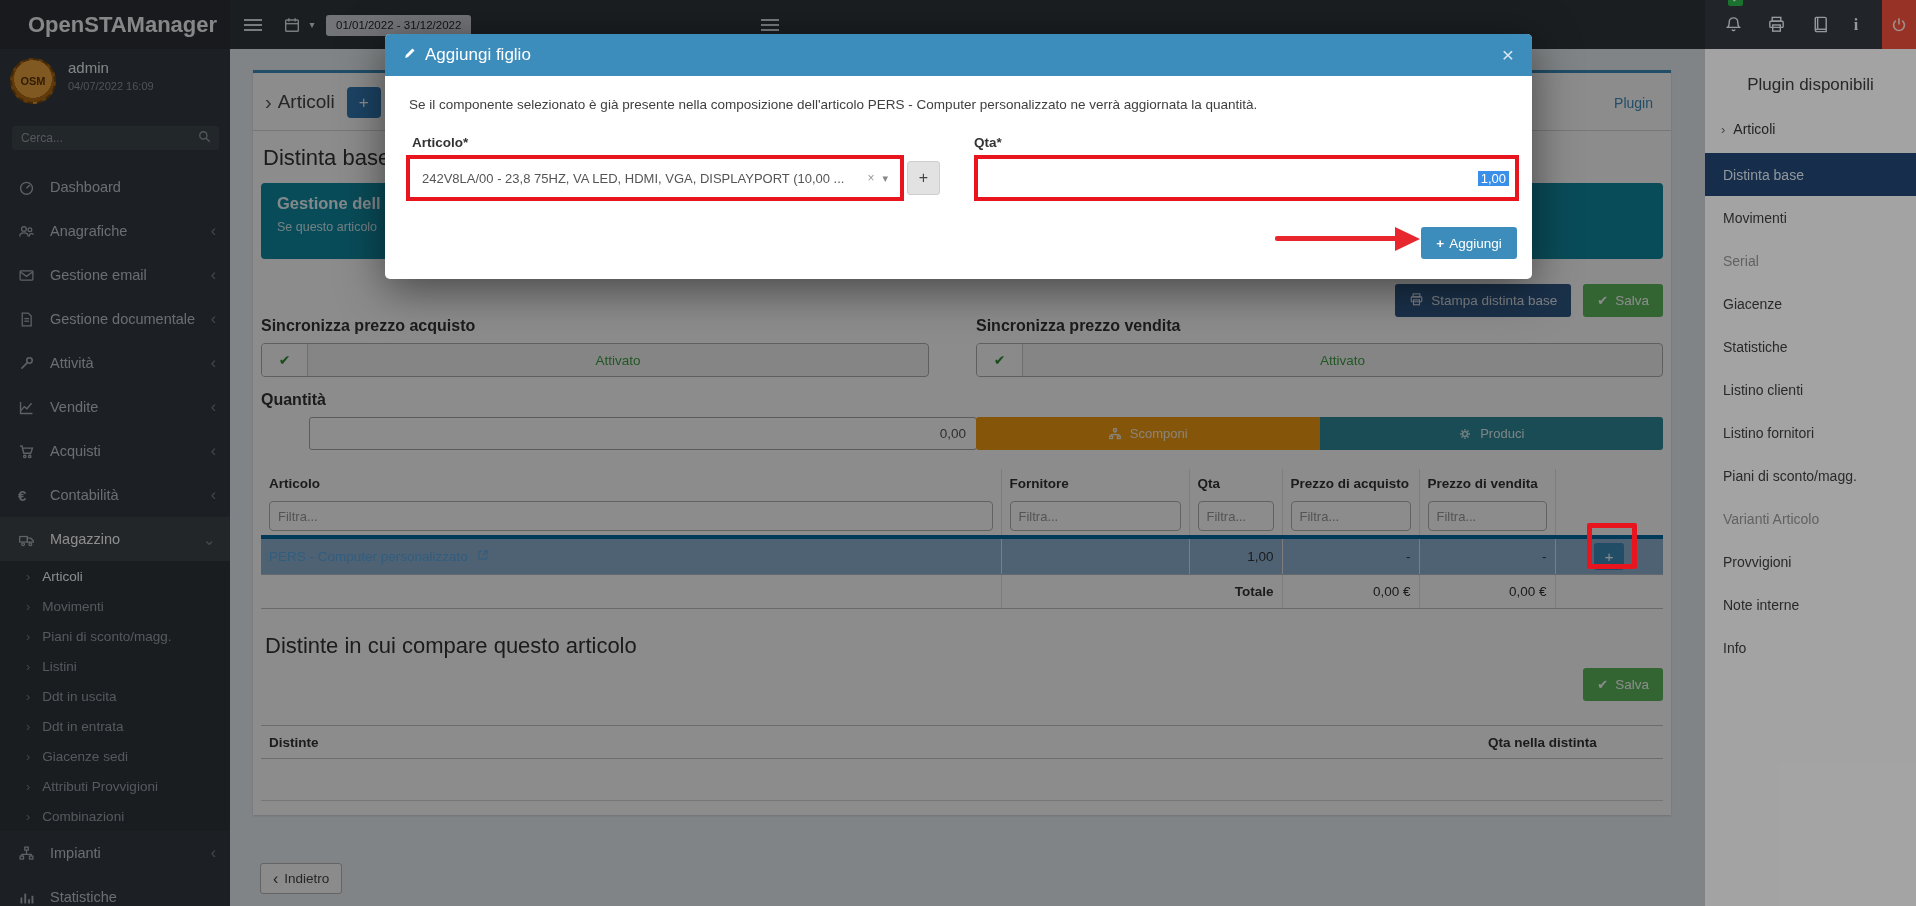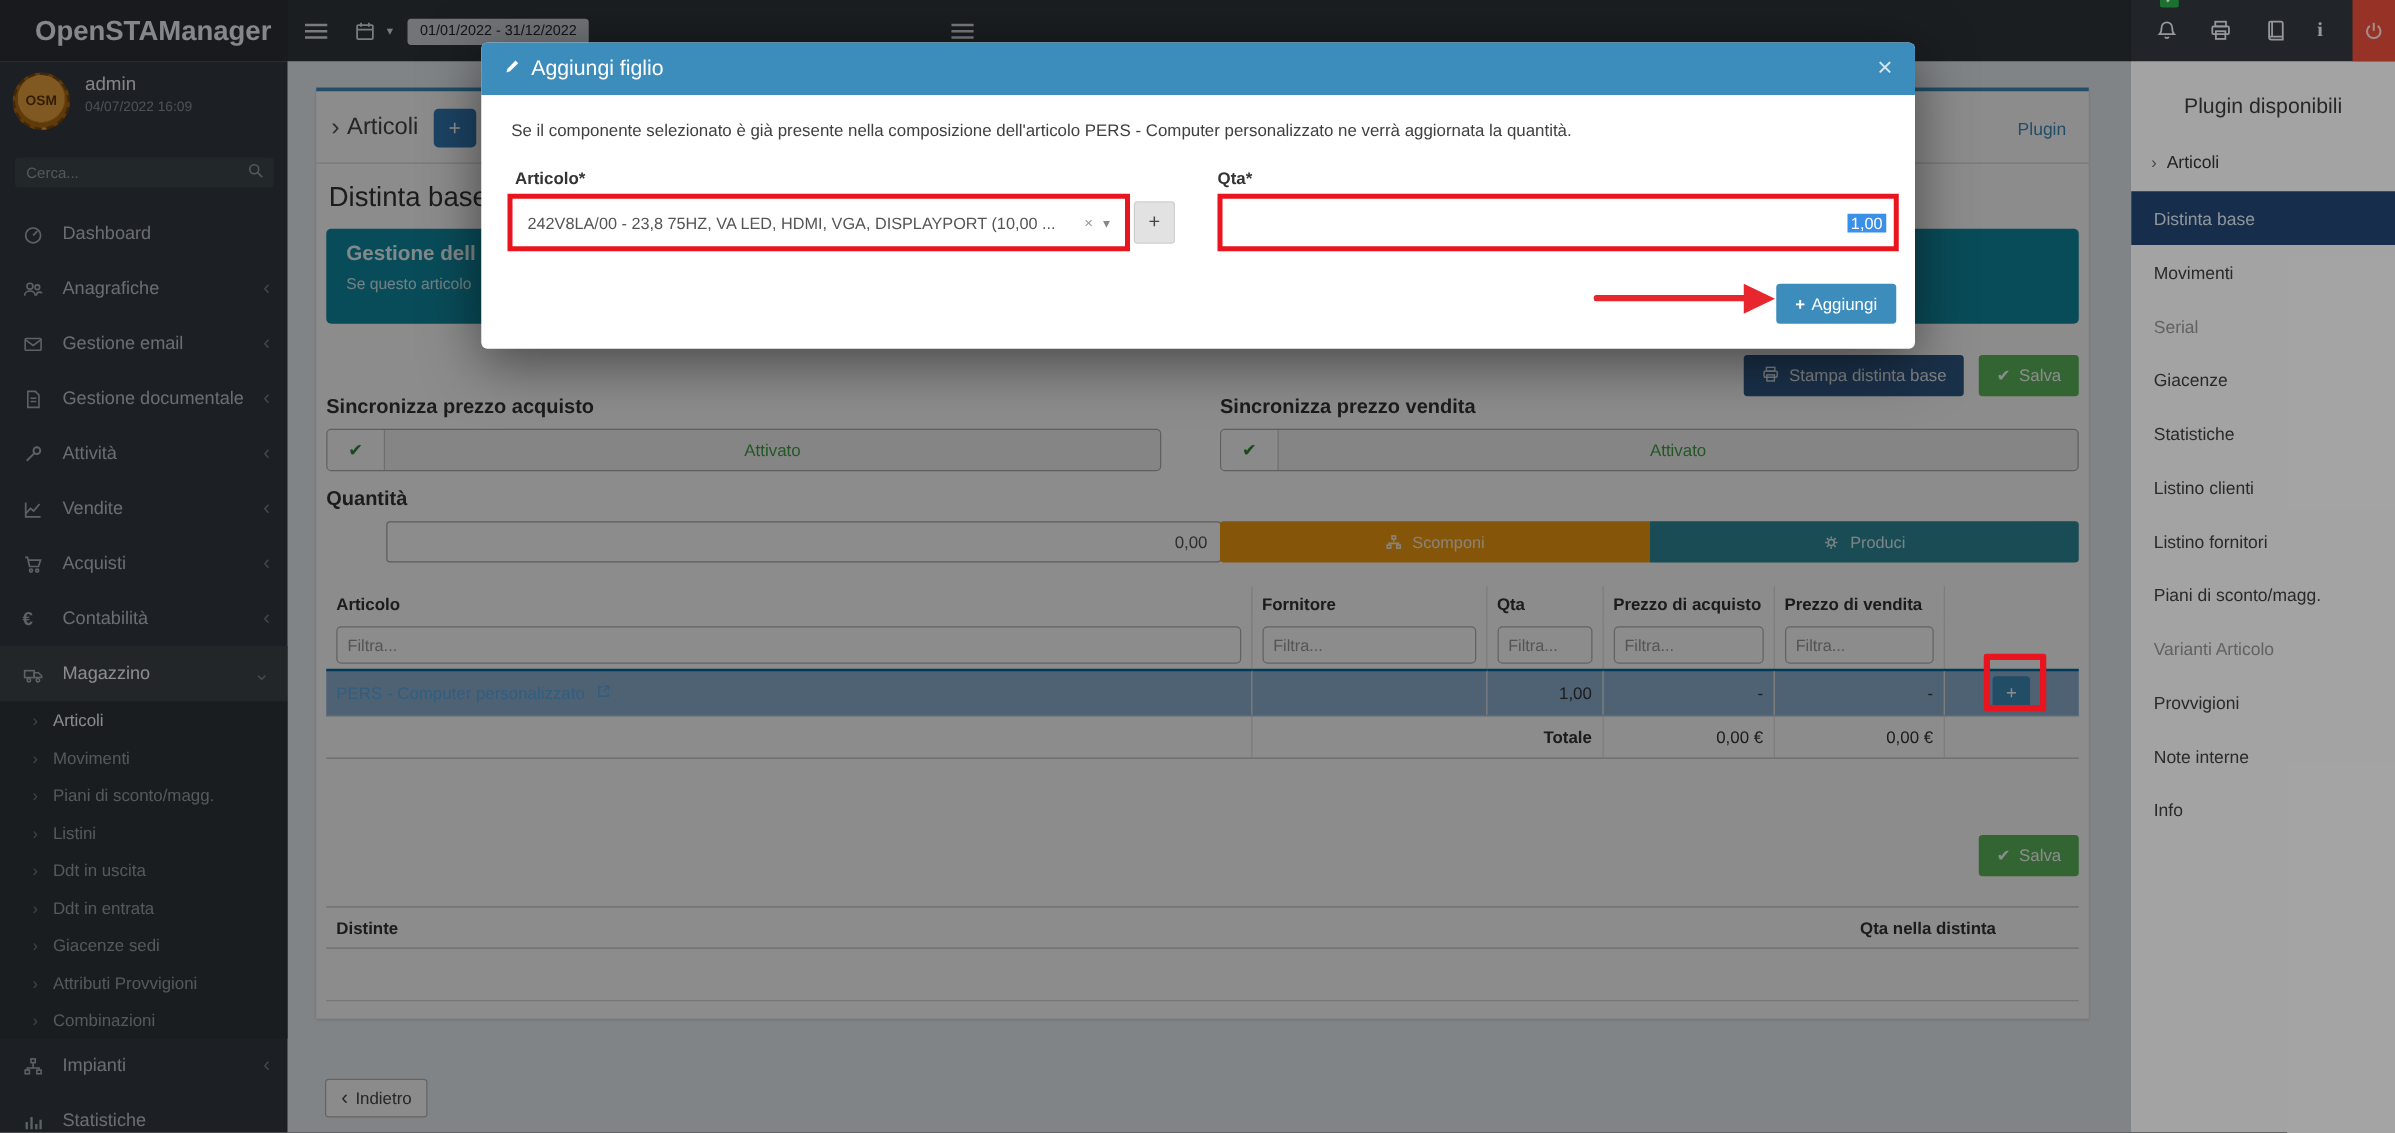--- a/index.html
+++ b/index.html
@@ -75,21 +75,21 @@
   .sb-produci { background:#2f8a9a; color:#e2f2f5; border-radius:0 3px 3px 0; }
 
   table.grid { position:absolute; left:8px; top:396px; width:1402px; border-collapse:collapse; table-layout:fixed; }
   .grid th, .grid td { padding:4px 8px; font-size:13.5px; border-left:1px solid #e3e3e3; }
   .grid th:first-child, .grid td:first-child { border-left:none; }
   .grid thead th { text-align:left; color:#333; height:28px; }
   .filter-row td { height:38px; }
   .filter-in { width:100%; height:30px; border:1px solid #b3b3b3; border-radius:4px; padding:0 8px; font-size:13px; color:#555;
     font-family:"Liberation Sans",sans-serif; background:#fff; }
   .filter-in::placeholder { color:#999; }
-  .data-row td { background:#8fb3d4; height:34px; border-top:2px solid #0369a1; border-bottom:1px solid #b5bec6; color:#333; }
+  .data-row td { background:#8fb3d4; height:34px; border-top:4px solid #0369a1; border-bottom:1px solid #b5bec6; color:#333; }
   .link { color:#5aa9e6; font-size:13.5px; }
   .num { text-align:right; }
   .row-add { width:30px; height:27px; background:#3c8dbc; border:none; border-radius:3px; color:#fff; font-size:15px; }
   .total-row td { height:34px; border-bottom:1px solid #c2c2c2; color:#333; }
   .bold { font-weight:bold; }
 
   table.grid2 { position:absolute; left:8px; top:652px; width:1402px; border-collapse:collapse; table-layout:fixed; }
   .grid2 th { text-align:left; font-size:13.5px; color:#333; height:33px; padding:4px 8px;
     border-top:1px solid #c5c5c5; border-bottom:1px solid #c5c5c5; }
   .grid2 td { height:42px; border-bottom:1px solid #d8d8d8; }
@@ -482,20 +482,21 @@
           <tr class="total-row">
             <td></td>
             <td class="num bold" colspan="2">Totale</td>
             <td class="num">0,00 €</td>
             <td class="num">0,00 €</td>
             <td></td>
           </tr>
         </tbody>
       </table>
 
+      <div class="h2" style="top:560px; left:12px;">Distinte in cui compare questo articolo</div>
       <button class="btn btn-save" style="position:absolute; right:8px; top:595px;">
         <span class="g">✔</span>
         <span>Salva</span>
       </button>
 
       <table class="grid2">
         <colgroup>
             <col style="width:1219px">
             <col style="width:183px">
           </colgroup>

